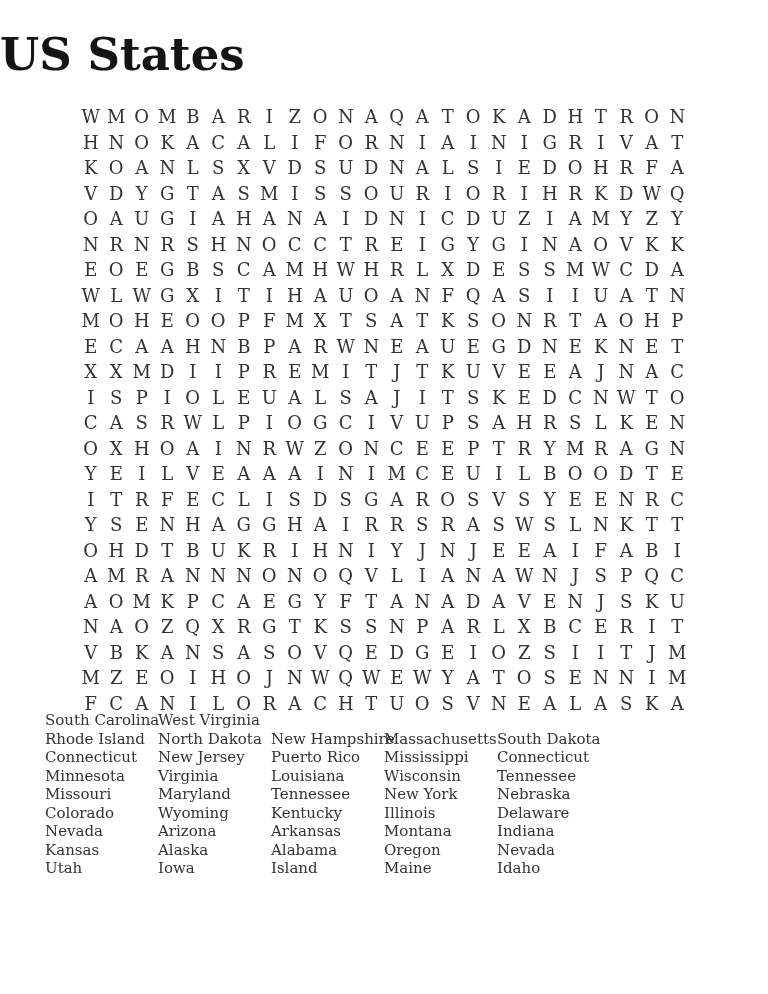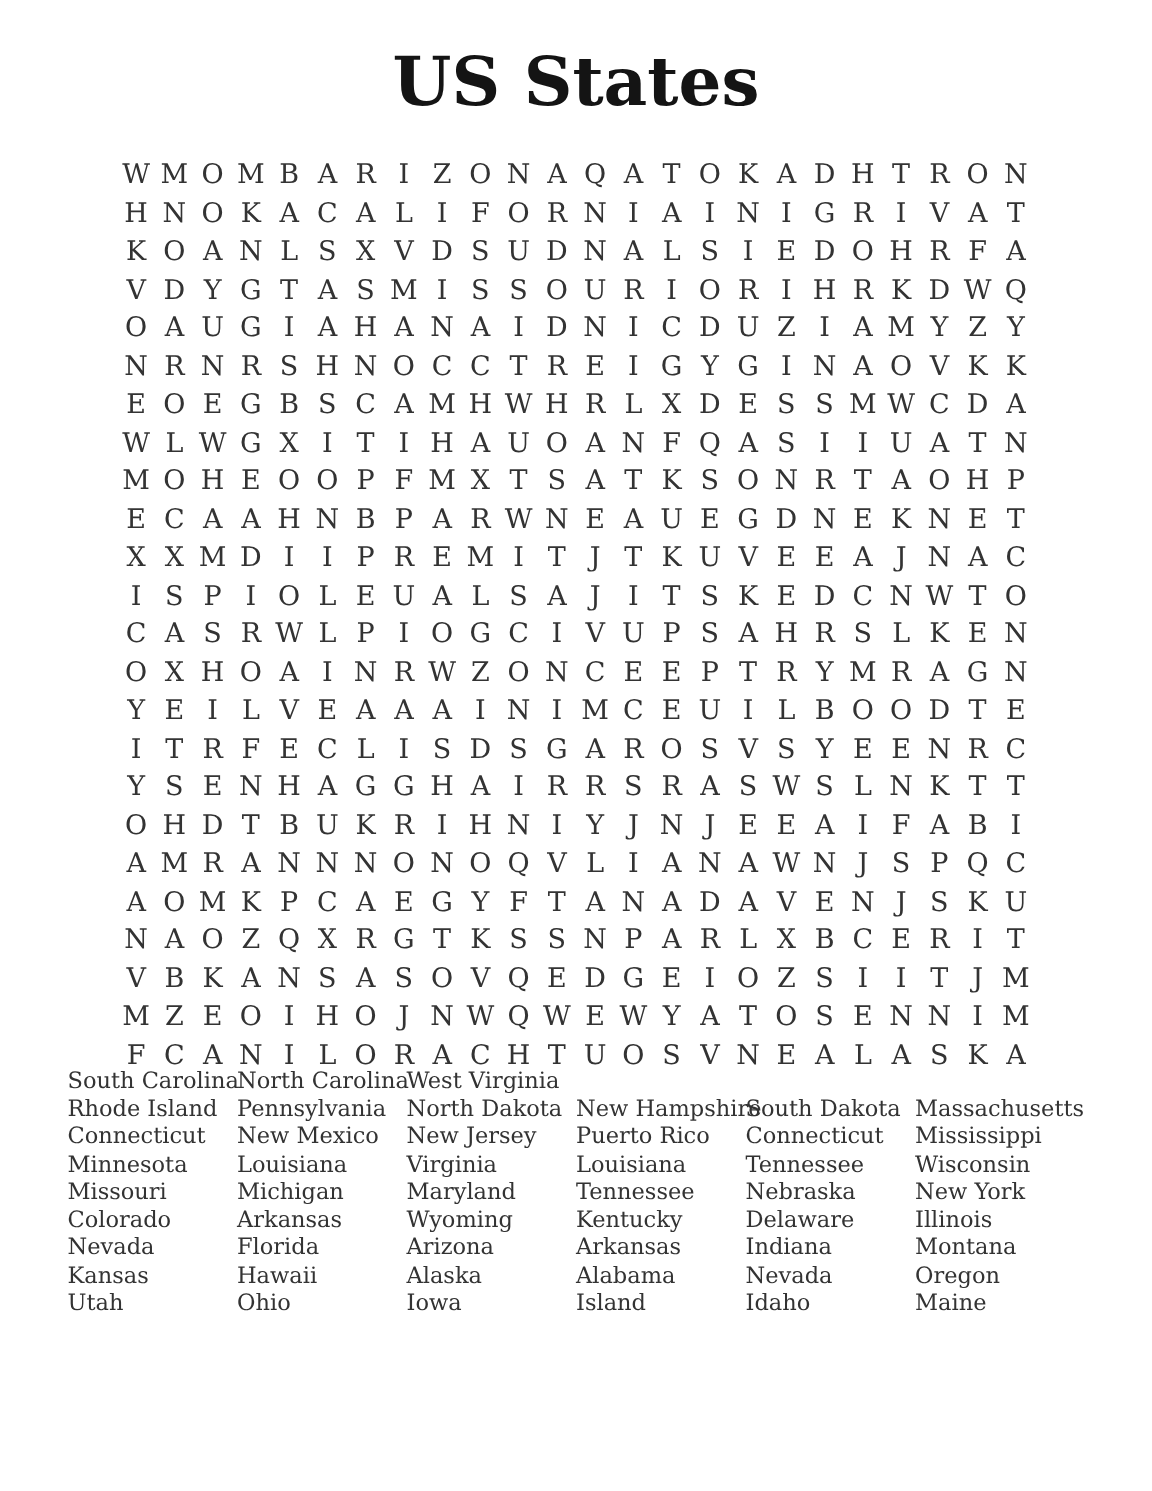--- a/index.html
+++ b/index.html
@@ -15,21 +15,20 @@
     position: absolute;
     inset: 0;
     background: #ffffff;
   }
   .title {
     position: absolute;
     top: 30px;
     left: 0;
     width: 768px;
     margin: 0;
-    text-align: center;
     font-size: 45px;
     line-height: 1.1;
     font-weight: 700;
     color: #141414;
     font-family: "DejaVu Serif", "Liberation Serif", serif;
   }
   .grid {
     position: absolute;
     left: 78px;
     top: 104px;
@@ -703,31 +702,20 @@
         <div class="word">Rhode Island</div>
         <div class="word">Connecticut</div>
         <div class="word">Minnesota</div>
         <div class="word">Missouri</div>
         <div class="word">Colorado</div>
         <div class="word">Nevada</div>
         <div class="word">Kansas</div>
         <div class="word">Utah</div>
       </div>
       <div class="word-col">
-        <div class="word">North Carolina</div>
-        <div class="word">Pennsylvania</div>
-        <div class="word">New Mexico</div>
-        <div class="word">Louisiana</div>
-        <div class="word">Michigan</div>
-        <div class="word">Arkansas</div>
-        <div class="word">Florida</div>
-        <div class="word">Hawaii</div>
-        <div class="word">Ohio</div>
-      </div>
-      <div class="word-col">
         <div class="word">West Virginia</div>
         <div class="word">North Dakota</div>
         <div class="word">New Jersey</div>
         <div class="word">Virginia</div>
         <div class="word">Maryland</div>
         <div class="word">Wyoming</div>
         <div class="word">Arizona</div>
         <div class="word">Alaska</div>
         <div class="word">Iowa</div>
       </div>
@@ -735,33 +723,33 @@
         <div class="word">New Hampshire</div>
         <div class="word">Puerto Rico</div>
         <div class="word">Louisiana</div>
         <div class="word">Tennessee</div>
         <div class="word">Kentucky</div>
         <div class="word">Arkansas</div>
         <div class="word">Alabama</div>
         <div class="word">Island</div>
       </div>
       <div class="word-col">
+        <div class="word">Massachusetts</div>
+        <div class="word">Mississippi</div>
+        <div class="word">Wisconsin</div>
+        <div class="word">New York</div>
+        <div class="word">Illinois</div>
+        <div class="word">Montana</div>
+        <div class="word">Oregon</div>
+        <div class="word">Maine</div>
+      </div>
+      <div class="word-col">
         <div class="word">South Dakota</div>
         <div class="word">Connecticut</div>
         <div class="word">Tennessee</div>
         <div class="word">Nebraska</div>
         <div class="word">Delaware</div>
         <div class="word">Indiana</div>
         <div class="word">Nevada</div>
         <div class="word">Idaho</div>
       </div>
-      <div class="word-col">
-        <div class="word">Massachusetts</div>
-        <div class="word">Mississippi</div>
-        <div class="word">Wisconsin</div>
-        <div class="word">New York</div>
-        <div class="word">Illinois</div>
-        <div class="word">Montana</div>
-        <div class="word">Oregon</div>
-        <div class="word">Maine</div>
-      </div>
     </div>
 </div>
 
 </body></html>

